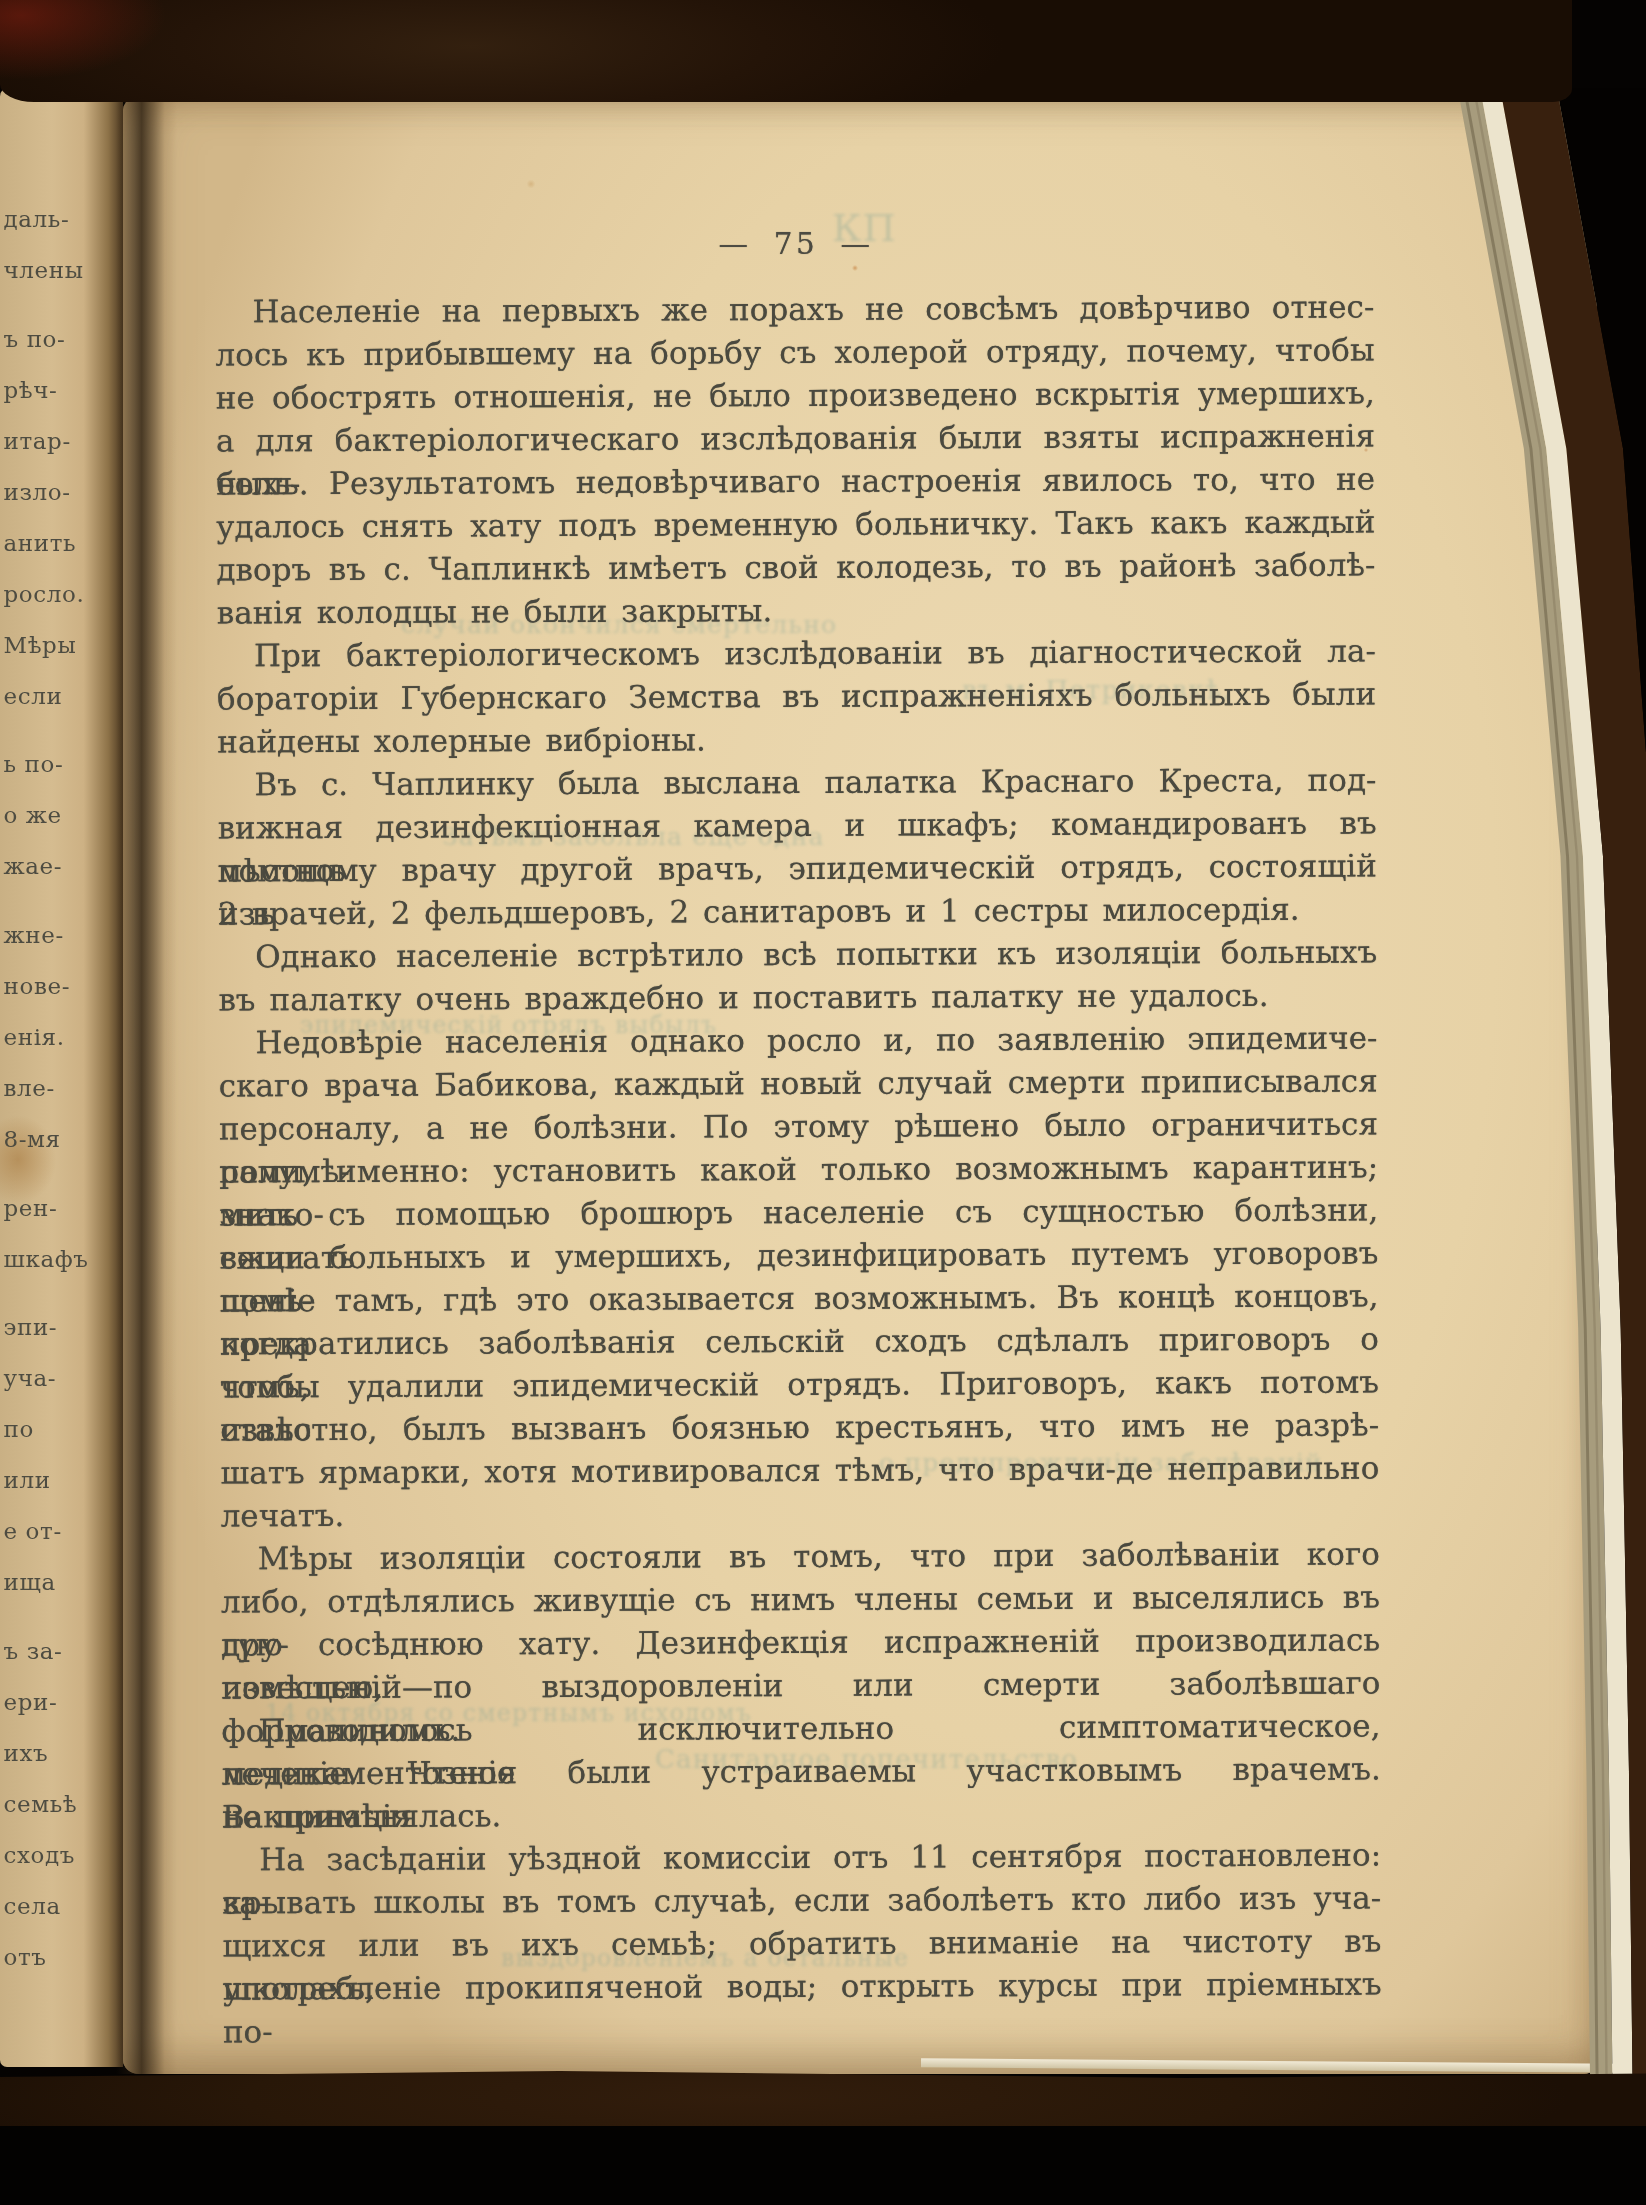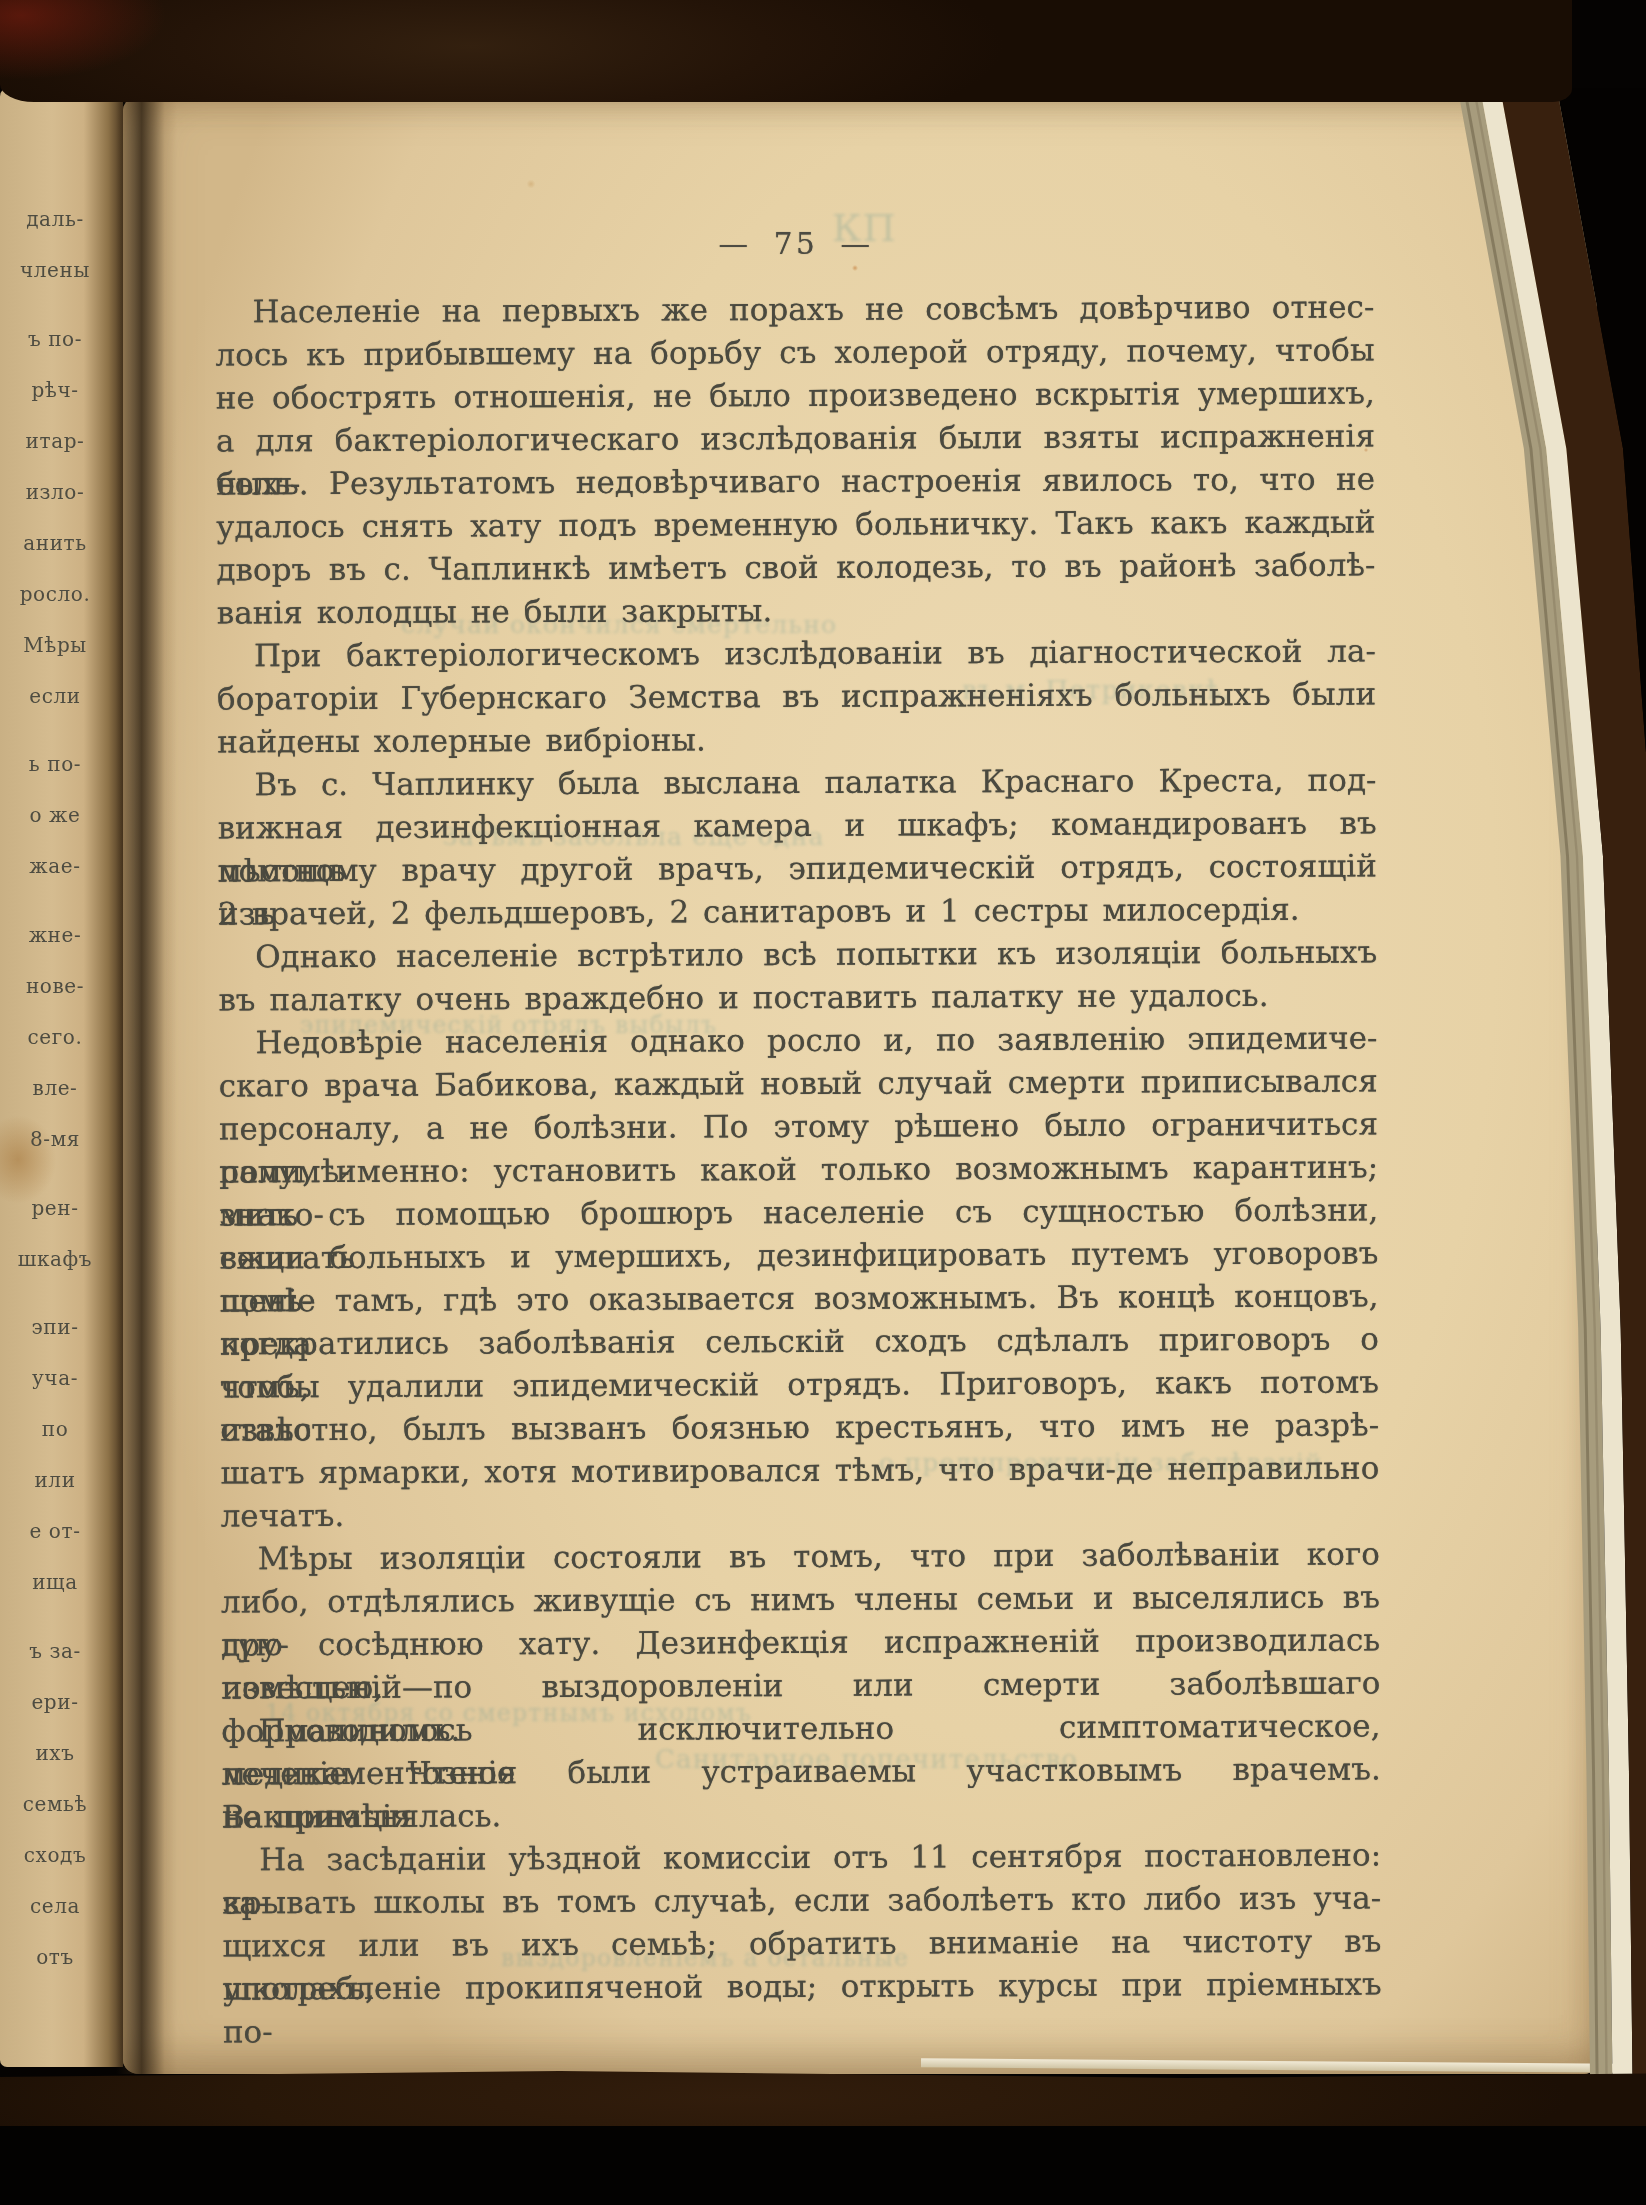--- a/index.html
+++ b/index.html
@@ -15,22 +15,22 @@
   .left-page{
     position:absolute;left:0;top:87px;width:123px;height:1980px;z-index:1;
     background:linear-gradient(to right,#c9b084 0%,var(--paper-left) 42%,#cdb184 68%,#8d7248 88%,#4a3720 100%);
     border-radius:9.4px 0 0 7px;
   }
   .left-page .stain{
     position:absolute;left:-8.3px;top:1028px;width:65px;height:89px;
     background:radial-gradient(ellipse at 40% 50%, rgba(164,116,56,.55), rgba(164,116,56,0) 70%);
   }
   .frag-col{
-    position:absolute;right:16.5px;top:107px;width:103px;text-align:center;
-    color:#4e4c41;font-size:20px;letter-spacing:0.6px;filter:blur(0.4px);
+    position:absolute;right:16.5px;top:107px;width:103px;text-align:left;
+    color:#4e4c41;font-size:23px;letter-spacing:0.6px;filter:blur(0.4px);
   }
   .frag{height:51px;line-height:51px;}
   .frag.gap{height:17.7px;}
   
   .gutter{
     position:absolute;left:116px;top:83px;width:61px;height:1991px;z-index:3;
     background:linear-gradient(to right,
       rgba(40,28,14,0) 0%, rgba(40,28,14,.78) 42%, rgba(62,45,24,.5) 62%,
       rgba(130,102,64,.22) 80%, rgba(0,0,0,0) 100%);
   }
@@ -113,21 +113,21 @@
         <div class="frag">росло.</div>
         <div class="frag">Мѣры</div>
         <div class="frag">если</div>
         <div class="frag gap"></div>
         <div class="frag">ь по-</div>
         <div class="frag">о же</div>
         <div class="frag">жае-</div>
         <div class="frag gap"></div>
         <div class="frag">жне-</div>
         <div class="frag">нове-</div>
-        <div class="frag">сего.</div>
+        <div class="frag">енія.</div>
         <div class="frag">вле-</div>
         <div class="frag">8-мя</div>
         <div class="frag gap"></div>
         <div class="frag">рен-</div>
         <div class="frag">шкафъ</div>
         <div class="frag gap"></div>
         <div class="frag">эпи-</div>
         <div class="frag">уча-</div>
         <div class="frag">по</div>
         <div class="frag">или</div>

